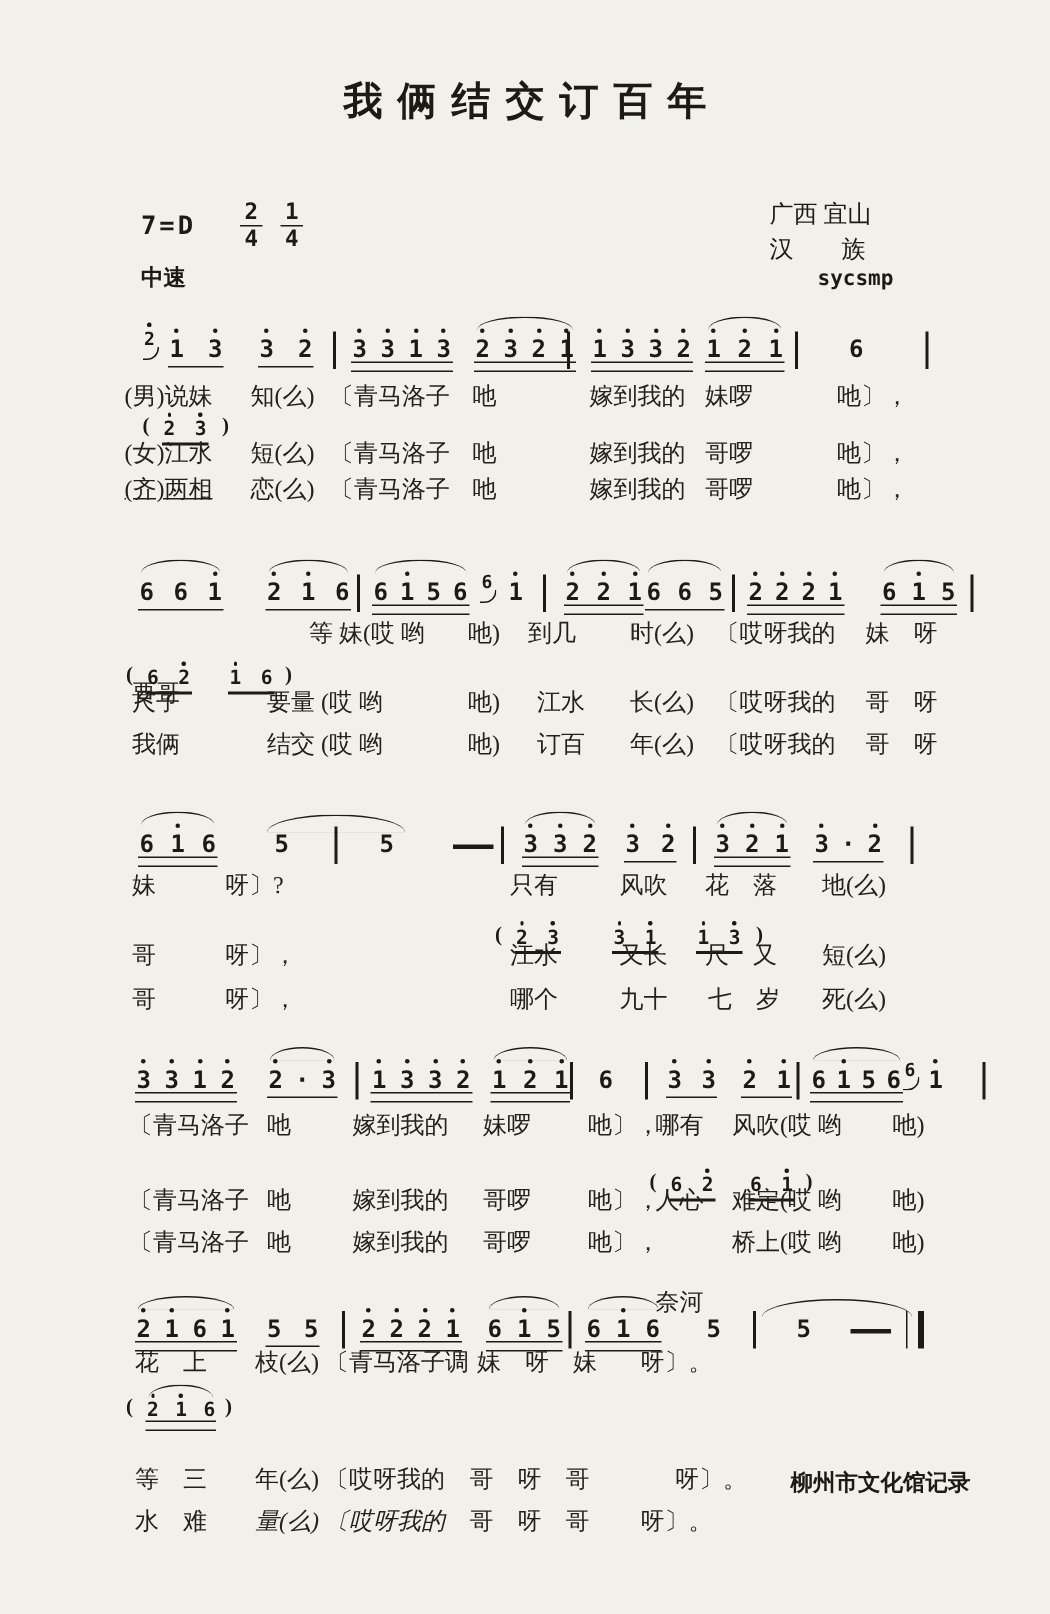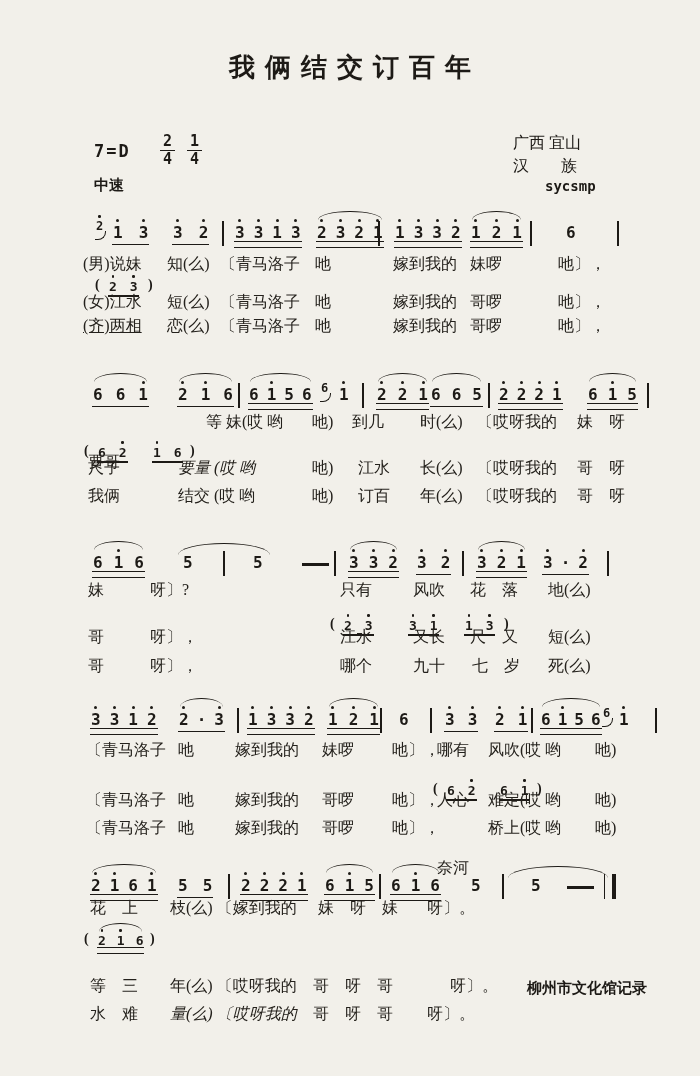--- a/index.html
+++ b/index.html
@@ -919,21 +919,21 @@
         <span class="lyr" style="left: 88px; margin-top: 40px;">要哥</span>
         <span class="lyr" style="left: 178px; margin-left: 28px;">等 妹(哎 哟</span>
         <span class="lyr" style="left: 312px;">吔)</span>
         <span class="lyr" style="left: 352px;">到几</span>
         <span class="lyr" style="left: 420px;">时(么)</span>
         <span class="lyr" style="left: 477px;">〔哎呀我的</span>
         <span class="lyr" style="left: 577px;">妹　呀</span>
       </div>
       <div class="lyric-row" style="top: 458px;">
         <span class="lyr" style="left: 88px; text-align: right;">尺子</span>
-        <span class="lyr" style="left: 178px; font-style: italic;">要量 (哎 哟</span>
+        <span class="lyr" style="left: 178px;">要量 (哎 哟</span>
         <span class="lyr" style="left: 312px;">吔)</span>
         <span class="lyr" style="left: 358px;">江水</span>
         <span class="lyr" style="left: 420px;">长(么)</span>
         <span class="lyr" style="left: 477px;">〔哎呀我的</span>
         <span class="lyr" style="left: 577px;">哥　呀</span>
       </div>
       <div class="lyric-row" style="top: 486px;">
         <span class="lyr" style="left: 88px;">我俩</span>
         <span class="lyr" style="left: 178px;">结交 (哎 哟</span>
         <span class="lyr" style="left: 312px;">吔)</span>
@@ -991,21 +991,21 @@
         <span class="lyr" style="left: 178px;">吔</span>
         <span class="lyr" style="left: 235px;">嫁到我的</span>
         <span class="lyr" style="left: 322px;">哥啰</span>
         <span class="lyr" style="left: 392px;">吔〕，</span>
         <span class="lyr" style="left: 437px; margin-top: 40px;">奈河</span>
         <span class="lyr" style="left: 488px;">桥上(哎 哟</span>
         <span class="lyr" style="left: 595px;">吔)</span>
       </div>
       <div class="lyric-row" style="top: 898px;">
         <span class="lyr" style="left: 90px;">花　上</span>
-        <span class="lyr" style="left: 170px;">枝(么) 〔嫁到我的</span>
+        <span class="lyr" style="left: 170px;">枝(么) 〔青马洛子调</span>
         <span class="lyr" style="left: 318px;">妹　呀　妹</span>
         <span class="lyr" style="left: 427px;">呀〕。</span>
       </div>
       <div class="lyric-row" style="top: 1004px;">
         <span class="lyr" style="left: 90px;">水　难</span>
         <span class="lyr" style="left: 170px; font-style: italic;">量(么) 〔哎呀我的</span>
         <span class="lyr" style="left: 313px;">哥　呀　哥</span>
         <span class="lyr" style="left: 427px;">呀〕。</span>
       </div>
       <div class="lyric-row" style="top: 976px;">

